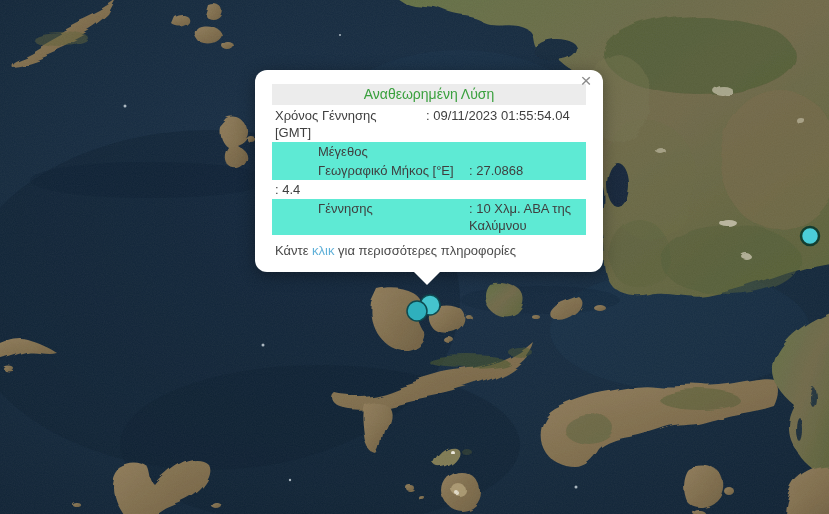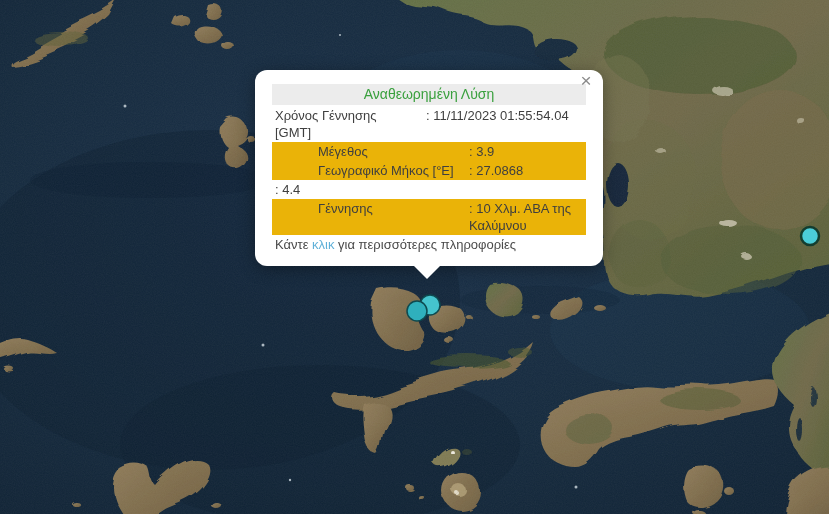--- a/index.html
+++ b/index.html
@@ -12,24 +12,24 @@
          background:#fff;border-radius:12px;padding:14px 17px 12px 17px;
          box-shadow:0 3px 16px rgba(0,0,0,.35);z-index:5;
          font-size:13px;line-height:17px;color:#3f3f3f;}
   .popup-tail{position:absolute;left:158px;top:100%;margin-top:-1px;width:28px;height:14px;
               background:#fff;clip-path:polygon(0 0,100% 0,50% 100%);}
   .popup-close{position:absolute;top:2px;right:8px;width:18px;height:18px;line-height:18px;
                text-align:center;font-size:19px;color:#8a8a8a;cursor:pointer;user-select:none;}
   .popup-title{background:#ececec;color:var(--title-green,#3aa03e);text-align:center;
                font-size:14px;padding:2px 8px;margin-bottom:1px;}
   .row{display:flex;padding:1px 3px;justify-content:space-between;}
-  .row.alt{background:#eab308;padding-left:46px;}
+  .row.alt{background:#5eead4;padding-left:46px;}
   .row .lbl{width:151px;flex:none;white-space:pre-line;}
   .row .val{flex:1;white-space:pre-line;}
-  .popup-footer{padding:1px 3px;color:#4a4a4a;}
+  .popup-footer{margin-top:6px;padding:1px 3px;color:#4a4a4a;}
   .popup-footer .link{color:var(--link-blue,#5fb0d8);cursor:pointer;}
 </style>
 </head>
 <body>
 
 <div class="stage">
 
   <svg class="map" viewBox="0 0 829 514" width="829" height="514">
     <defs>
       <radialGradient id="seaG" cx="45%" cy="40%" r="85%">
@@ -184,25 +184,24 @@
 
   <div class="popup">
     <div class="popup-tail"></div>
     <div class="popup-close">×</div>
 
     <div class="popup-title">Αναθεωρημένη Λύση</div>
 
     <div class="row">
       <span class="lbl">Χρόνος Γέννησης
 [GMT]</span>
-      <span class="val">: 11/11/2023 01:55:54.04</span>
+      <span class="val">: 09/11/2023 01:55:54.04</span>
     </div>
     <div class="row alt">
       <span class="lbl">Μέγεθος</span>
-      <span class="val">: 3.9</span>
     </div>
     <div class="row alt">
       <span class="lbl">Γεωγραφικό Μήκος [°E]</span>
       <span class="val">: 27.0868</span>
     </div>
     <div class="row">
       <span class="val">: 4.4</span>
     </div>
     <div class="row alt">
       <span class="lbl">Γέννησης</span>

